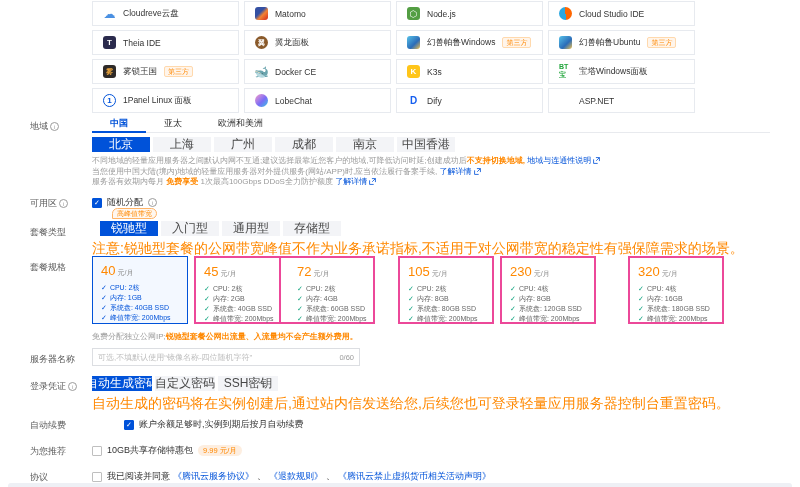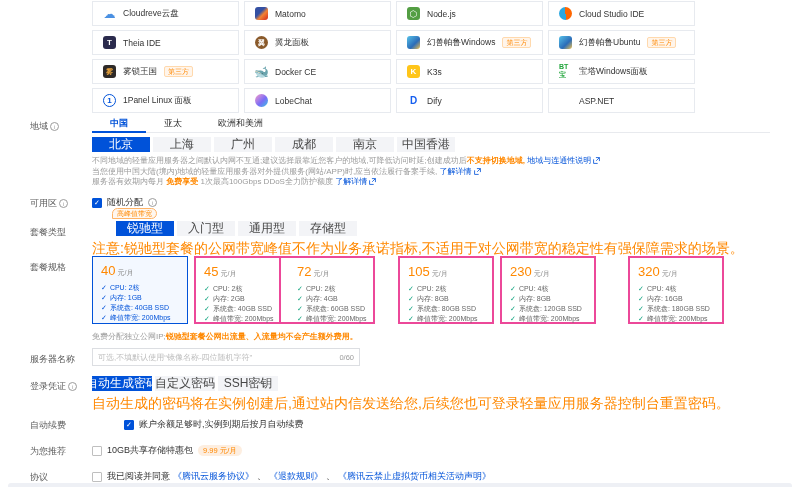--- a/index.html
+++ b/index.html
@@ -232,21 +232,21 @@
   <div class="cb-row" style="top:196px;">
     <span class="cb checked"></span>
     <span>随机分配</span>
     <i class="info-i"></i>
   </div>
 
   <div class="sec-label" style="top:226px;">
     <span>套餐类型</span>
   </div>
   <div class="type-badge">高峰值带宽</div>
-  <div class="pill-row" style="top:221px; left:108px;padding-left:8px;">
+  <div class="pill-row" style="top:221px; left:92px;padding-left:8px;">
     <div class="pill-btn active">锐驰型</div>
     <div class="pill-btn">入门型</div>
     <div class="pill-btn">通用型</div>
     <div class="pill-btn">存储型</div>
   </div>
   <div class="note-orange" style="top:240px;">注意:锐驰型套餐的公网带宽峰值不作为业务承诺指标,不适用于对公网带宽的稳定性有强保障需求的场景。</div>
 
   <div class="sec-label" style="top:261px;">
     <span>套餐规格</span>
   </div>

